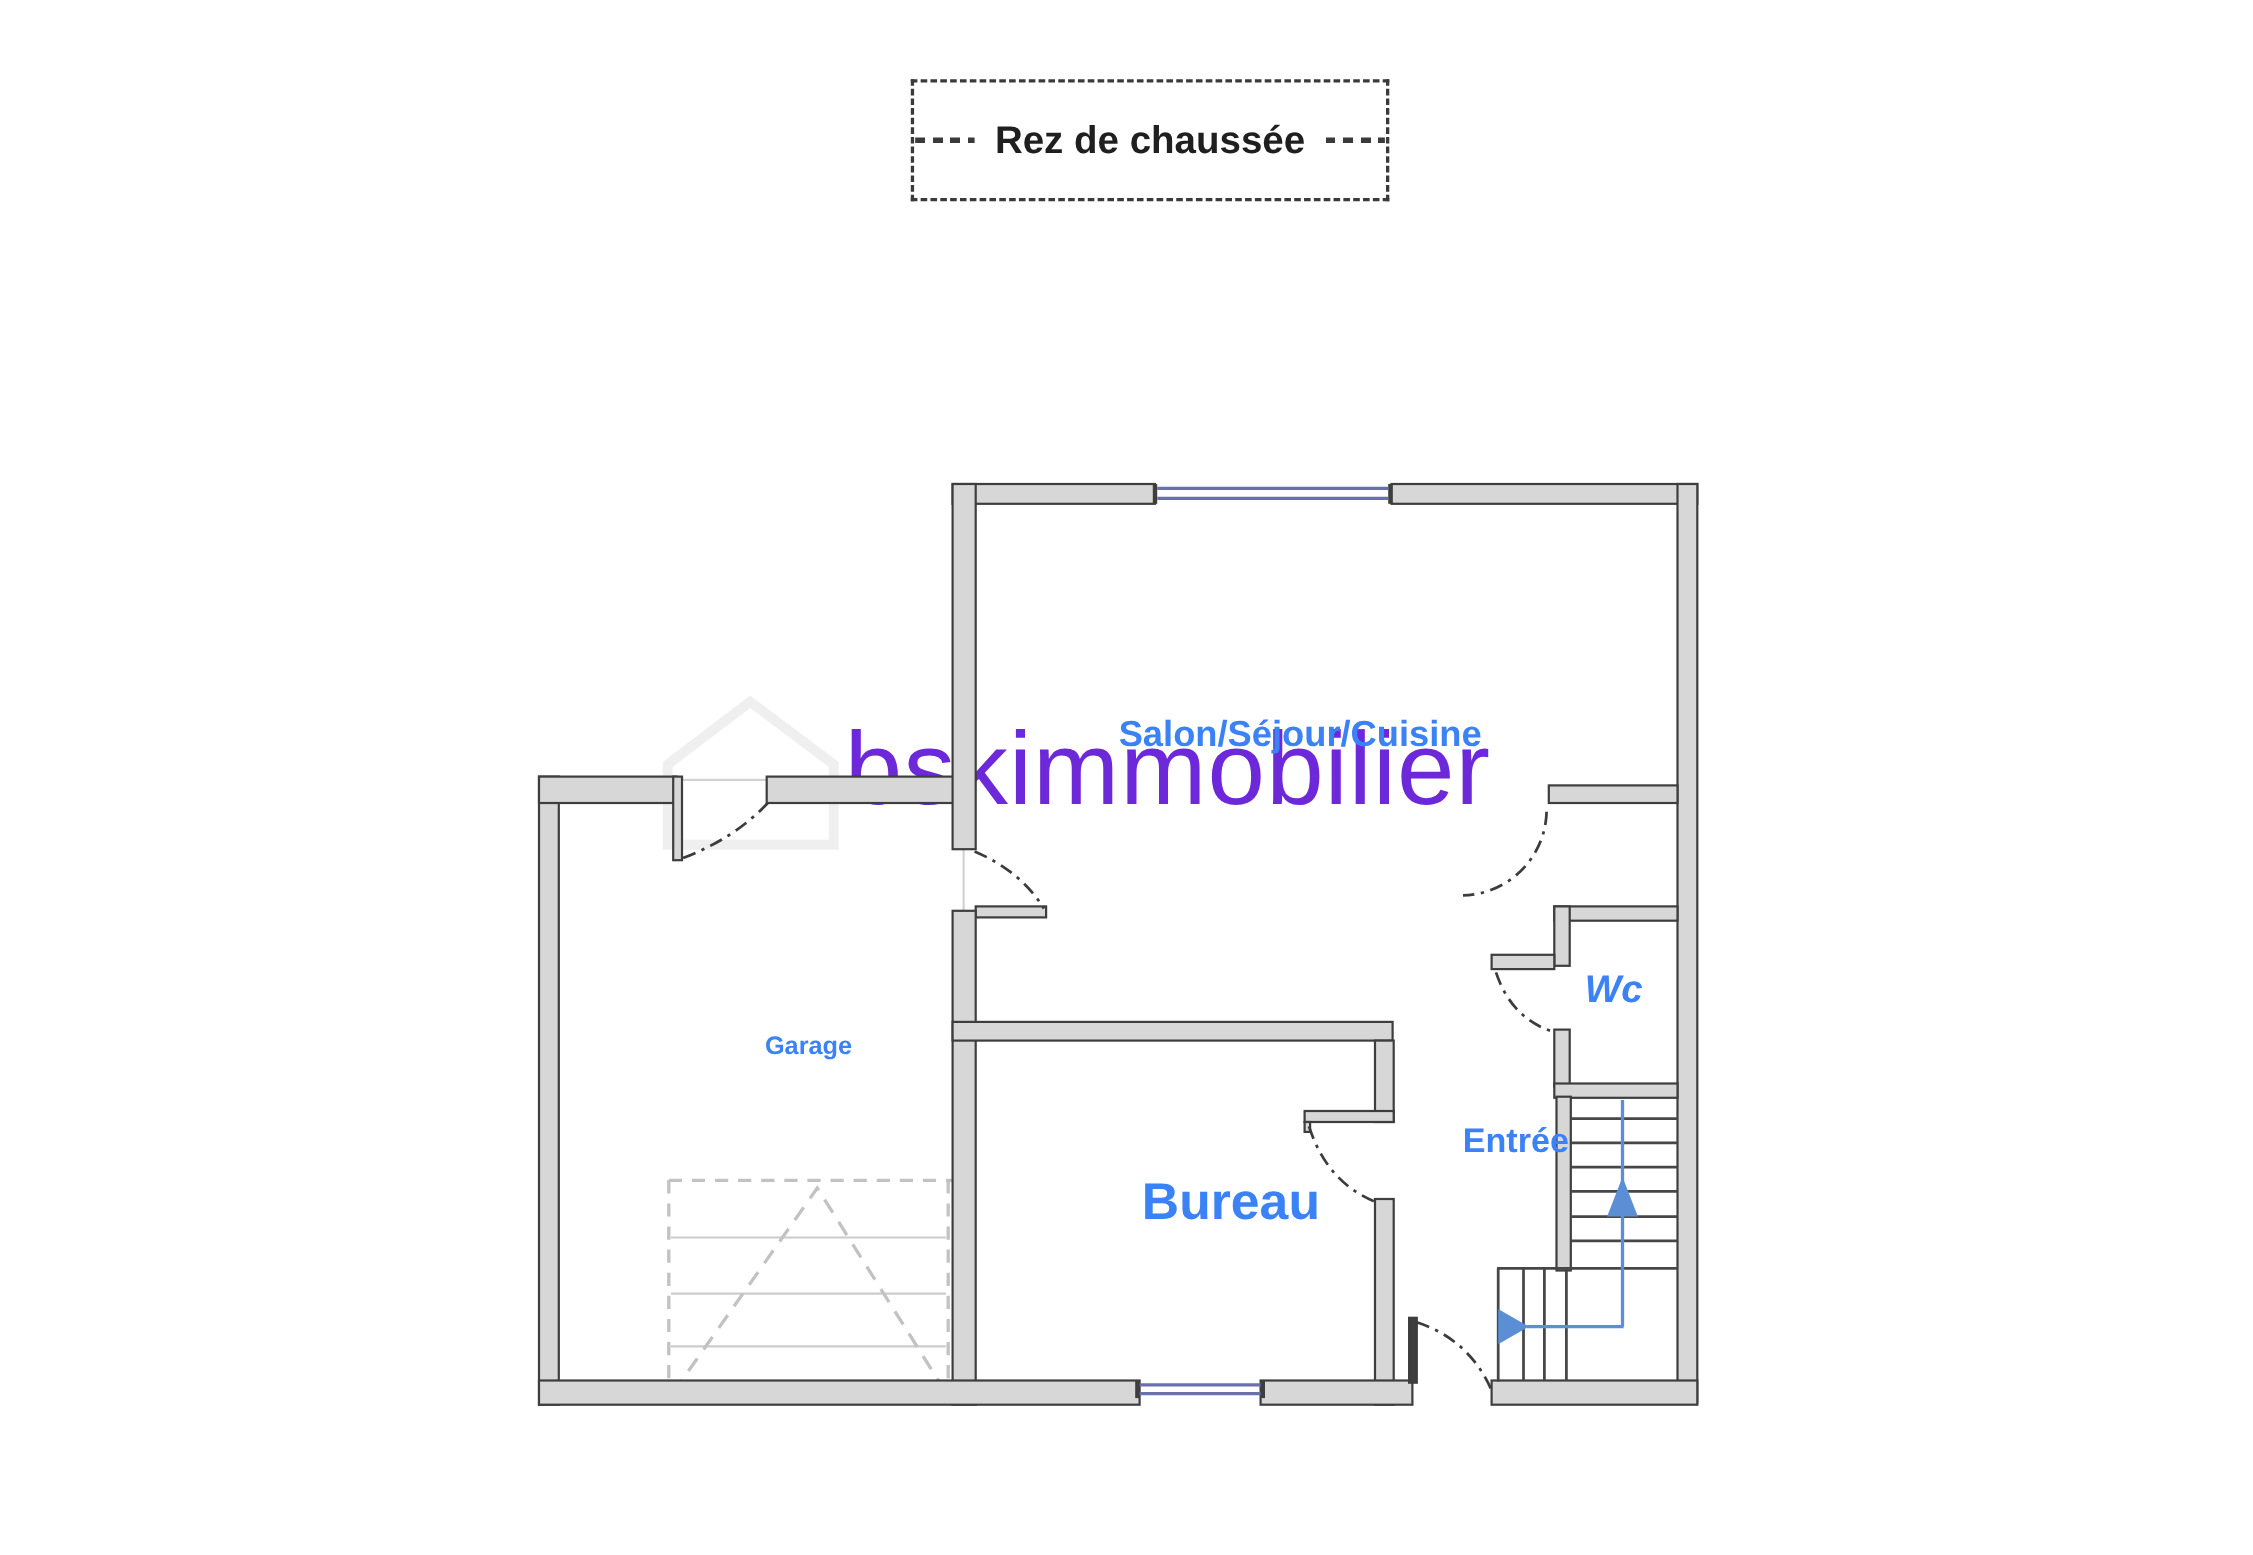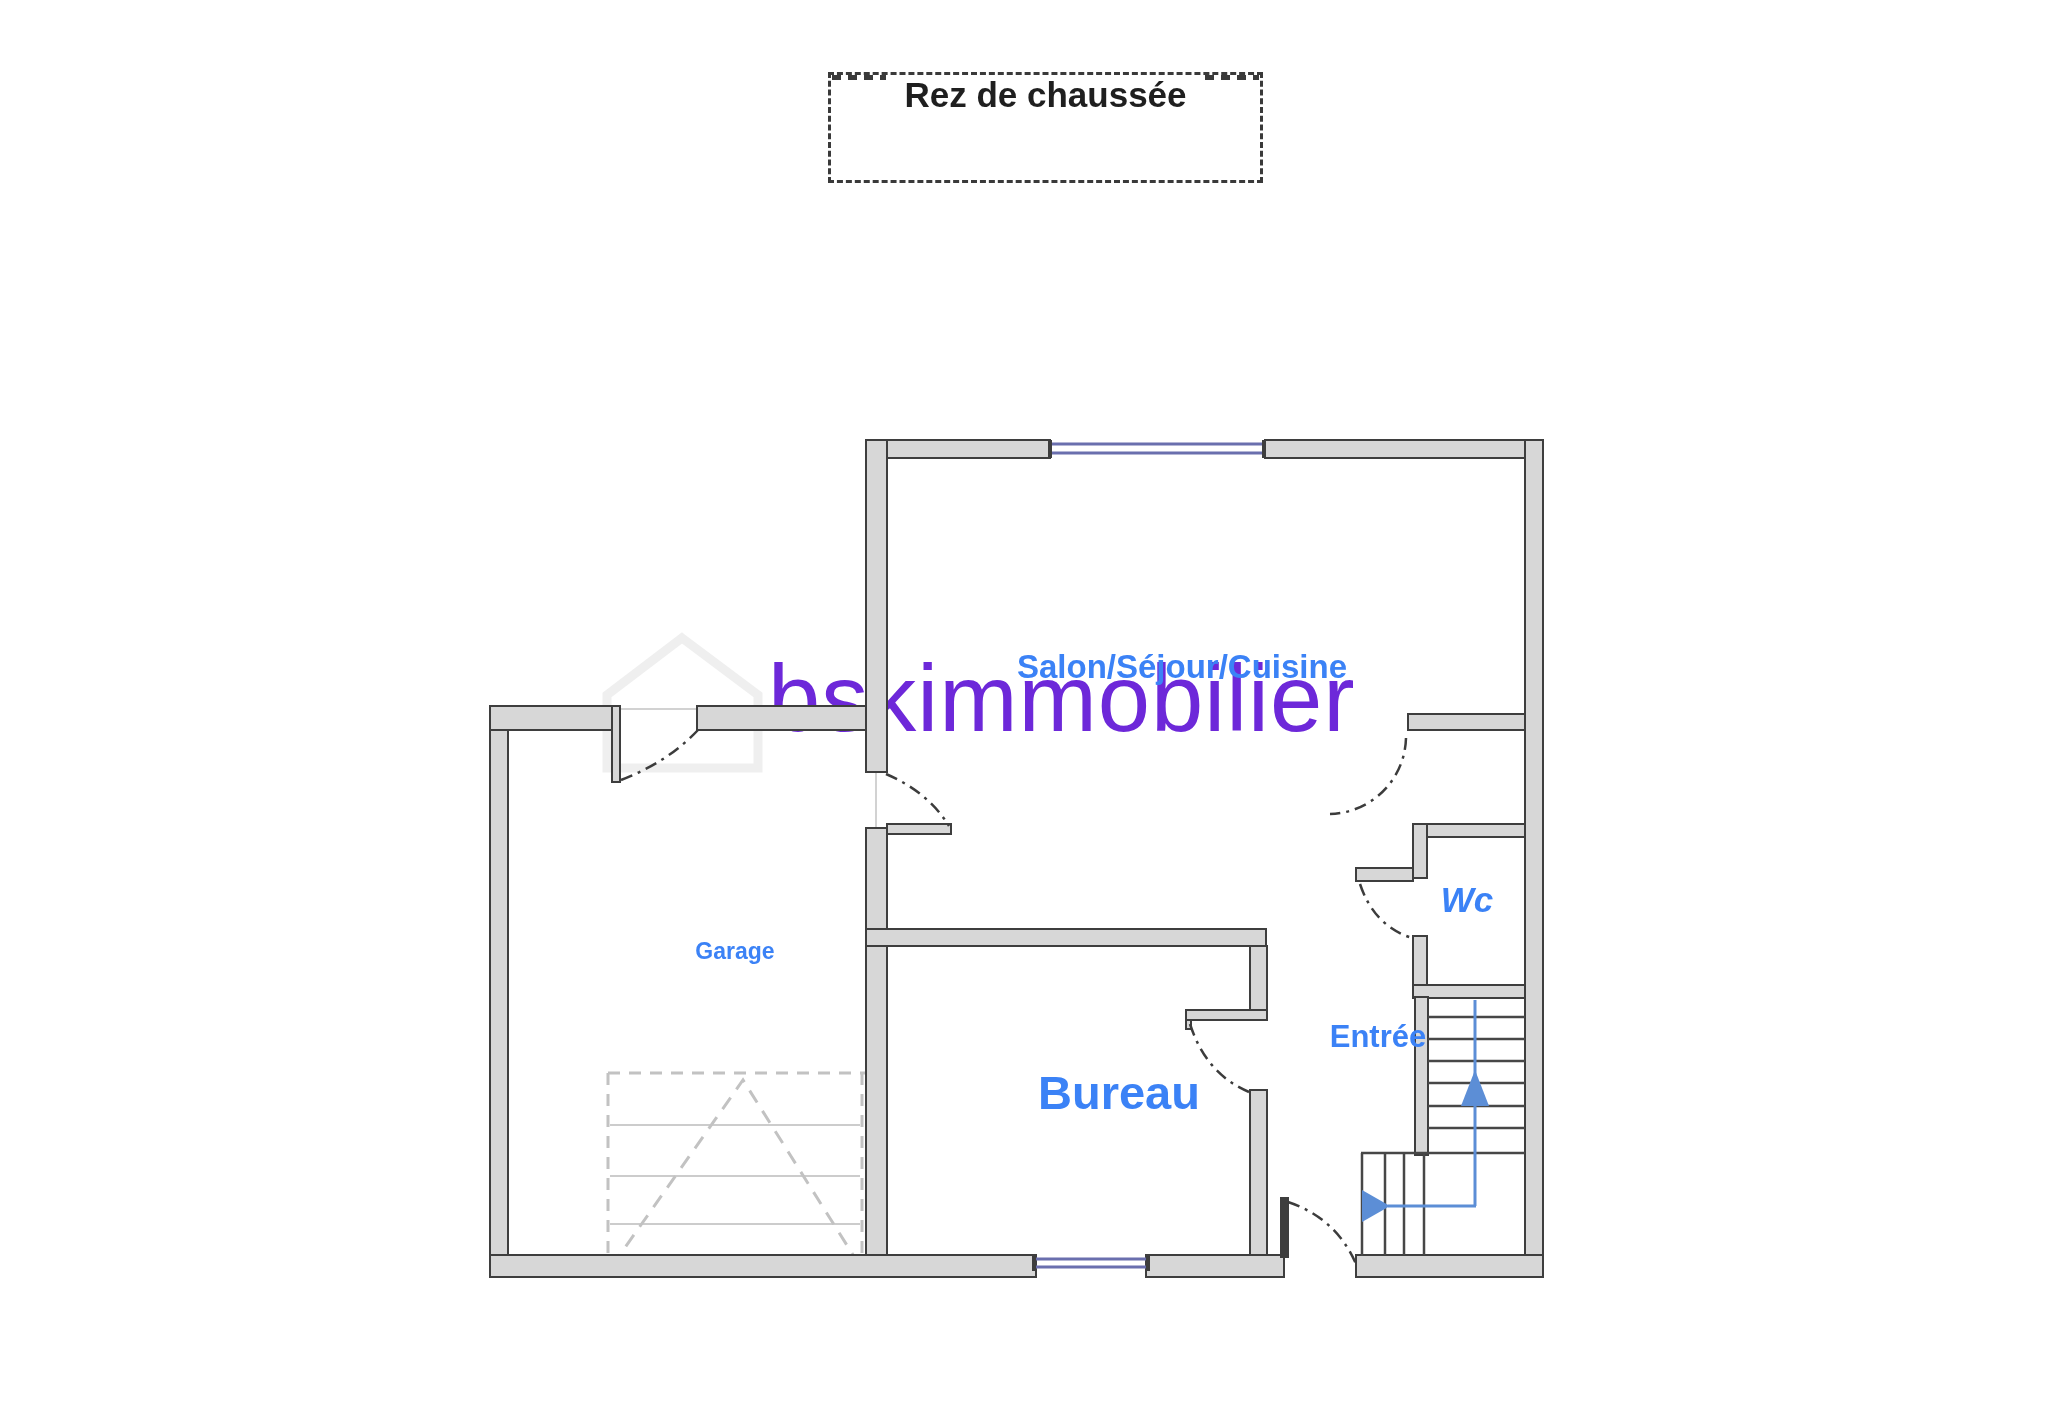--- a/index.html
+++ b/index.html
@@ -22,21 +22,21 @@
   }
   .lbl-salon{left:1182px;top:667px;font-size:33px;}
   .lbl-garage{left:735px;top:951px;font-size:23px;}
   .lbl-bureau{left:1119px;top:1092px;font-size:47px;}
   .lbl-entree{left:1378px;top:1037px;font-size:31px;}
   .lbl-wc{left:1467px;top:900px;font-size:35px;font-style:italic;}
   
   .title-box{
     position:absolute;left:828px;top:72px;width:435px;height:111px;
     border:3px dashed #3a3a3a;box-sizing:border-box;z-index:4;
-    display:flex;justify-content:center;gap:18px;background:transparent;
+    display:flex;align-items:center;justify-content:center;gap:18px;background:transparent;
   }
   .title-text{font-size:35px;font-weight:700;color:#1f1f1f;white-space:nowrap;}
   .title-dash{
     width:54px;height:5px;
     background:repeating-linear-gradient(90deg,#3a3a3a 0 9px,transparent 9px 16px);
   }
 </style>
 </head>
 <body>
 

